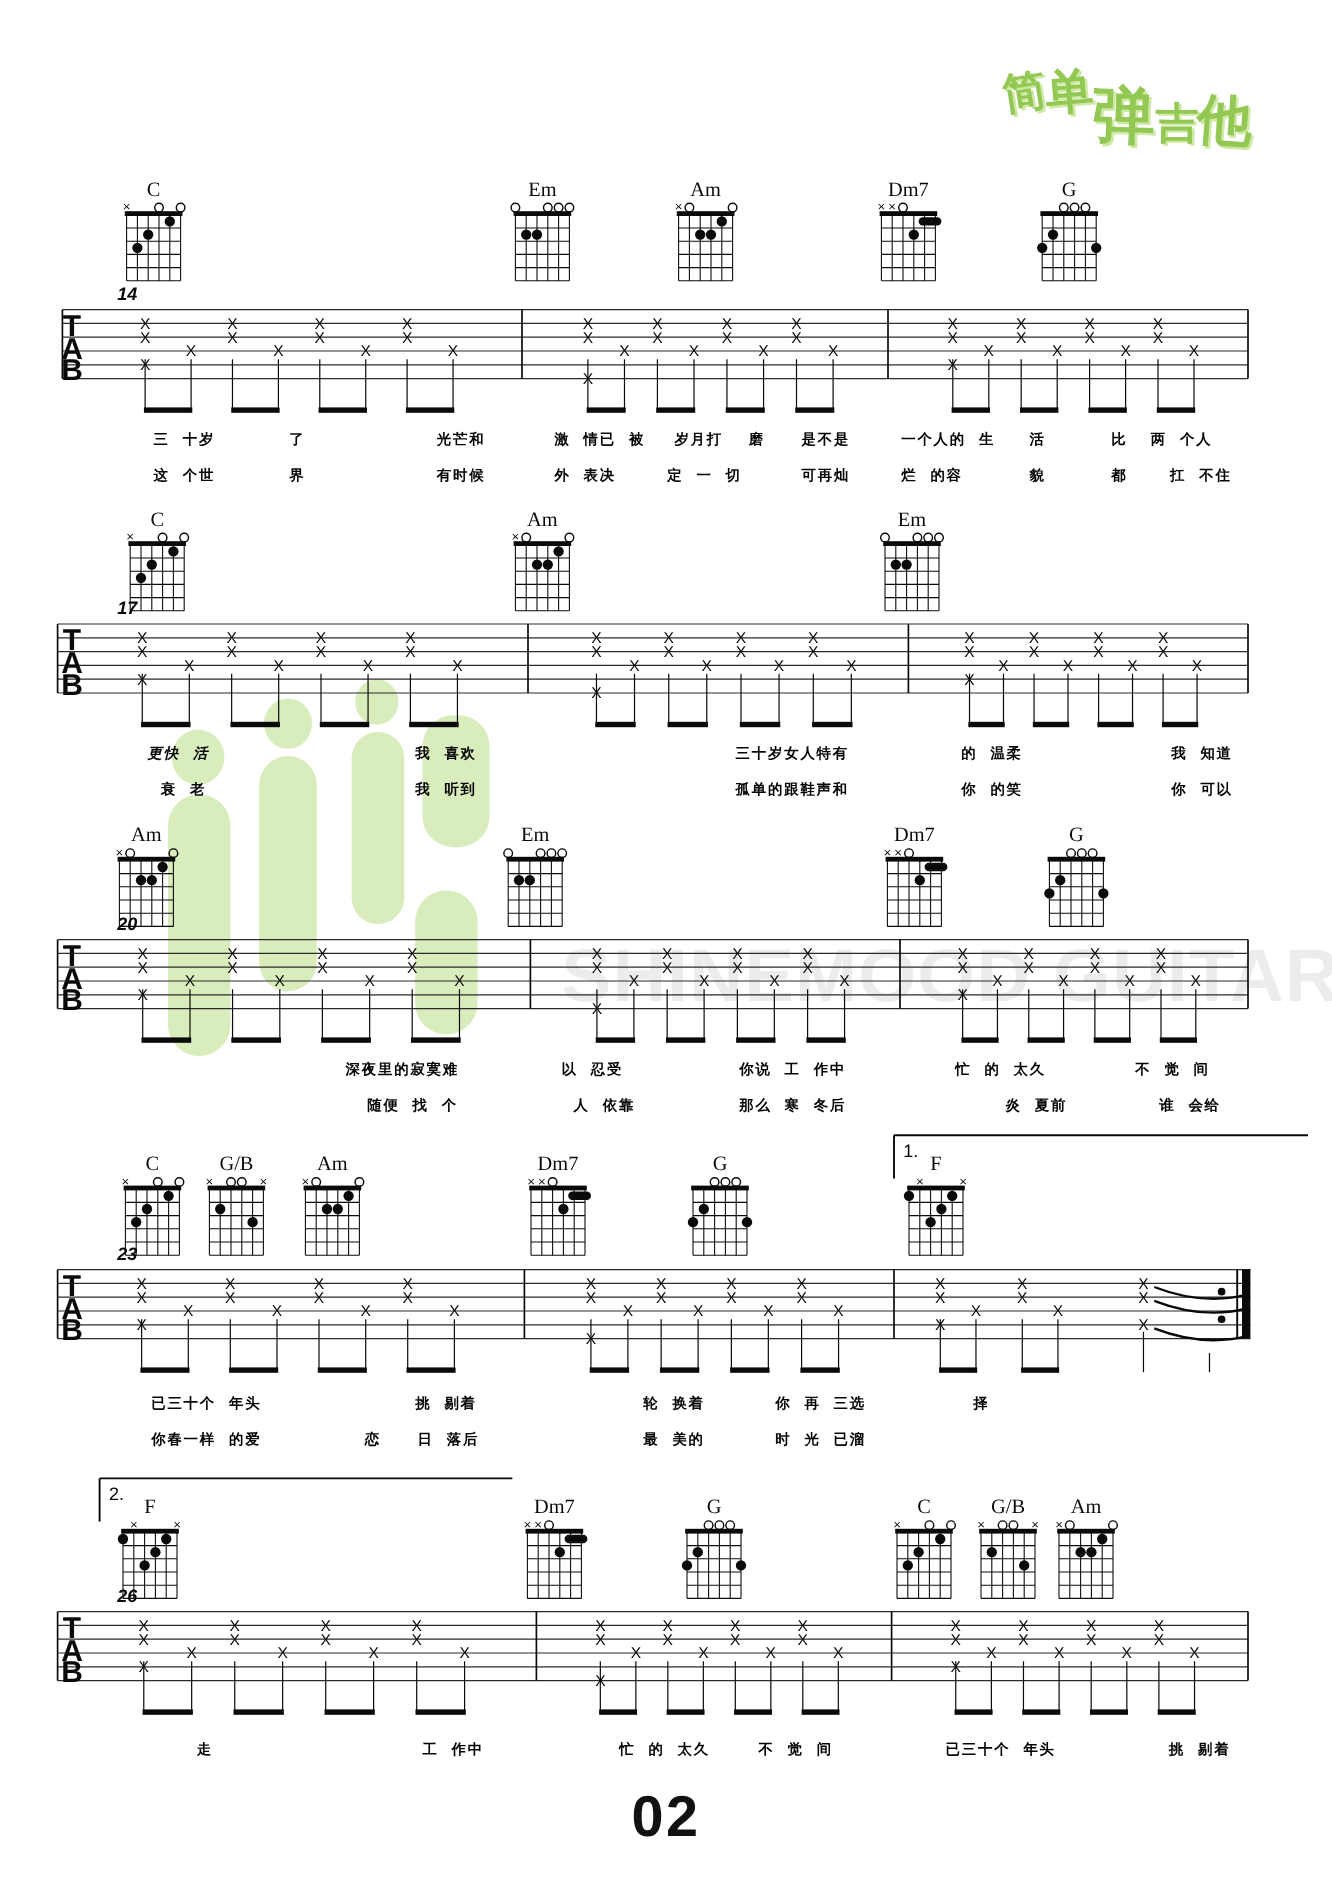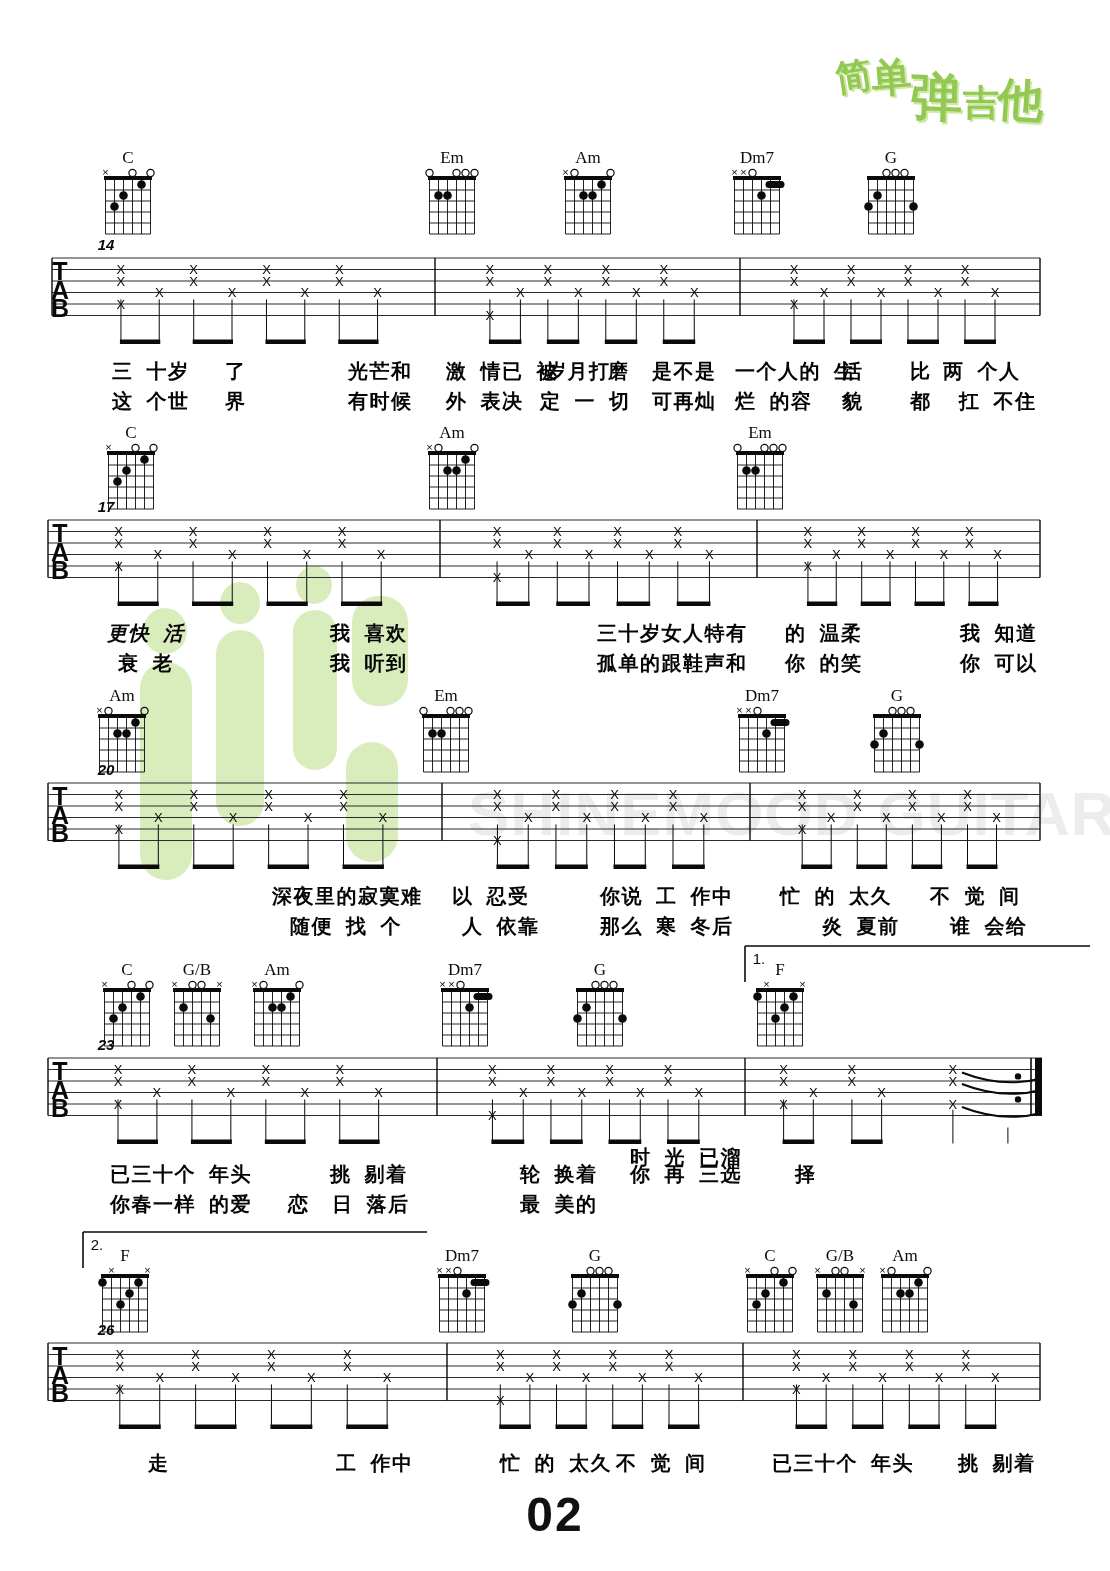--- a/index.html
+++ b/index.html
@@ -14,22 +14,22 @@
   .fig{position:absolute;z-index:1;background:#d9ecbc;pointer-events:none;}
   .fig.head{border-radius:50%;}
   .fig.body{border-radius:26px;}
   
   .logo{position:absolute;left:835px;top:55px;z-index:4;display:flex;align-items:flex-start;
         font-weight:bold;color:#92c853;text-shadow:2px 2px 0 #cfe8a4;}
   .logo span{display:inline-block;line-height:1;}
   
   #notation{position:absolute;left:0;top:0;z-index:2;}
   
-  .lyric{position:absolute;z-index:3;font-size:20px;font-weight:bold;color:#050505;
-         letter-spacing:1.5px;word-spacing:6px;white-space:nowrap;}
+  .lyric{position:absolute;z-index:3;font-size:12px;font-weight:bold;color:#050505;
+         letter-spacing:1.5px;word-spacing:6px;white-space:nowrap;margin-left:16px;}
   
   .pageno{position:absolute;z-index:3;left:0;width:100%;top:1487px;text-align:center;
           font-size:48px;font-weight:bold;color:#111;letter-spacing:2px;}
 </style>
 </head>
 <body>
 
 <div class="page">
 
   <div class="fig head" style="left:143px;top:608px;width:44px;height:46px;"></div>
@@ -1058,21 +1058,21 @@
       <div class="lyric" style="left: 950px; top: 913px;">谁 会给</div>
       <div class="lyric" style="left: 110px; top: 1161px;">已三十个 年头</div>
       <div class="lyric" style="left: 330px; top: 1161px;">挑 剔着</div>
       <div class="lyric" style="left: 520px; top: 1161px;">轮 换着</div>
       <div class="lyric" style="left: 630px; top: 1161px;">你 再 三选</div>
       <div class="lyric" style="left: 795px; top: 1161px;">择</div>
       <div class="lyric" style="left: 110px; top: 1191px;">你春一样 的爱</div>
       <div class="lyric" style="left: 288px; top: 1191px;">恋</div>
       <div class="lyric" style="left: 332px; top: 1191px;">日 落后</div>
       <div class="lyric" style="left: 520px; top: 1191px; text-align: right;">最 美的</div>
-      <div class="lyric" style="left: 630px; top: 1144px; text-align: center;">时 光 已溜</div>
+      <div class="lyric" style="left: 630px; top: 1191px; text-align: center;">时 光 已溜</div>
       <div class="lyric" style="left: 148px; top: 1450px;">走</div>
       <div class="lyric" style="left: 336px; top: 1450px; text-align: center;">工 作中</div>
       <div class="lyric" style="left: 500px; top: 1450px;">忙 的 太久</div>
       <div class="lyric" style="left: 616px; top: 1450px;">不 觉 间</div>
       <div class="lyric" style="left: 772px; top: 1450px;">已三十个 年头</div>
       <div class="lyric" style="left: 958px; top: 1450px;">挑 剔着</div>
     </div>
 
   <div class="pageno">02</div>
 </div>

